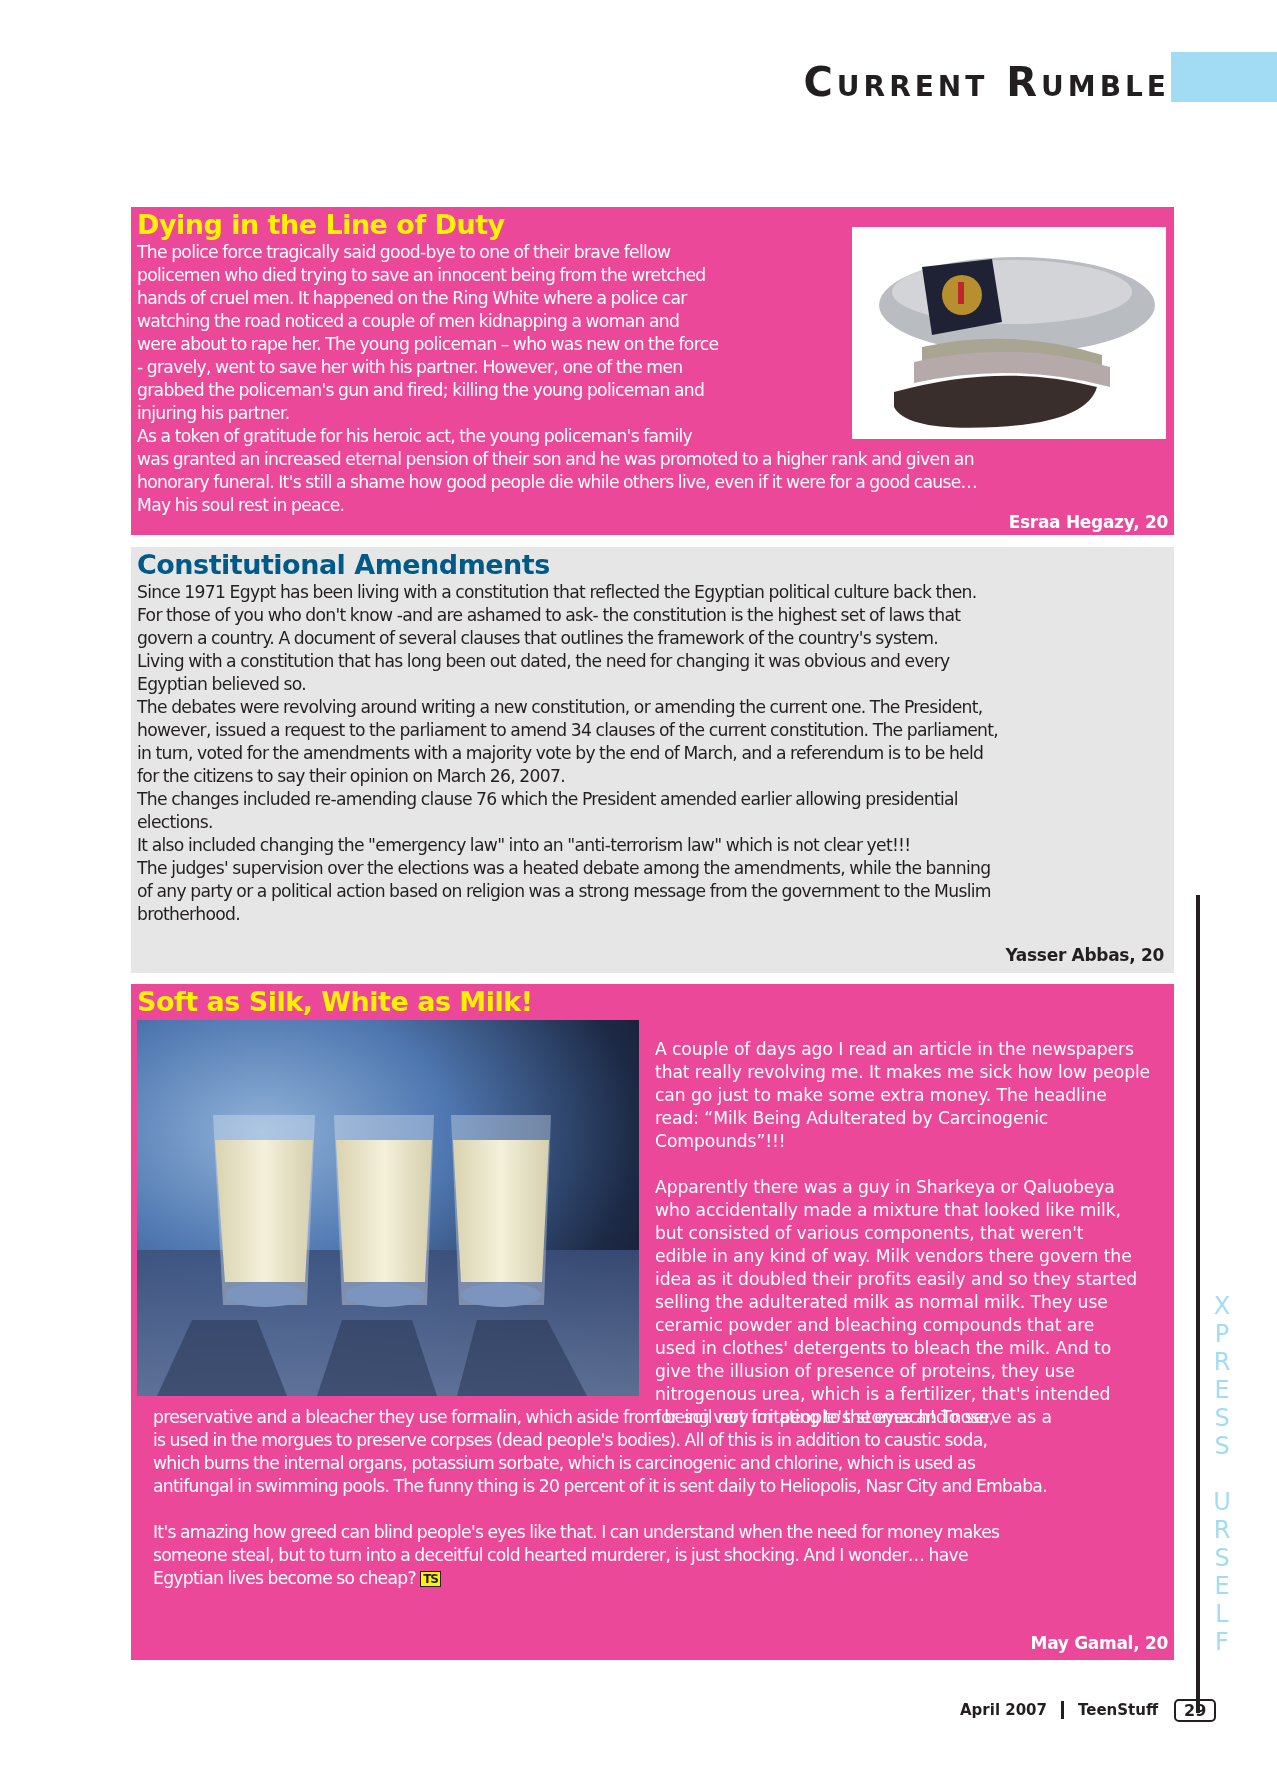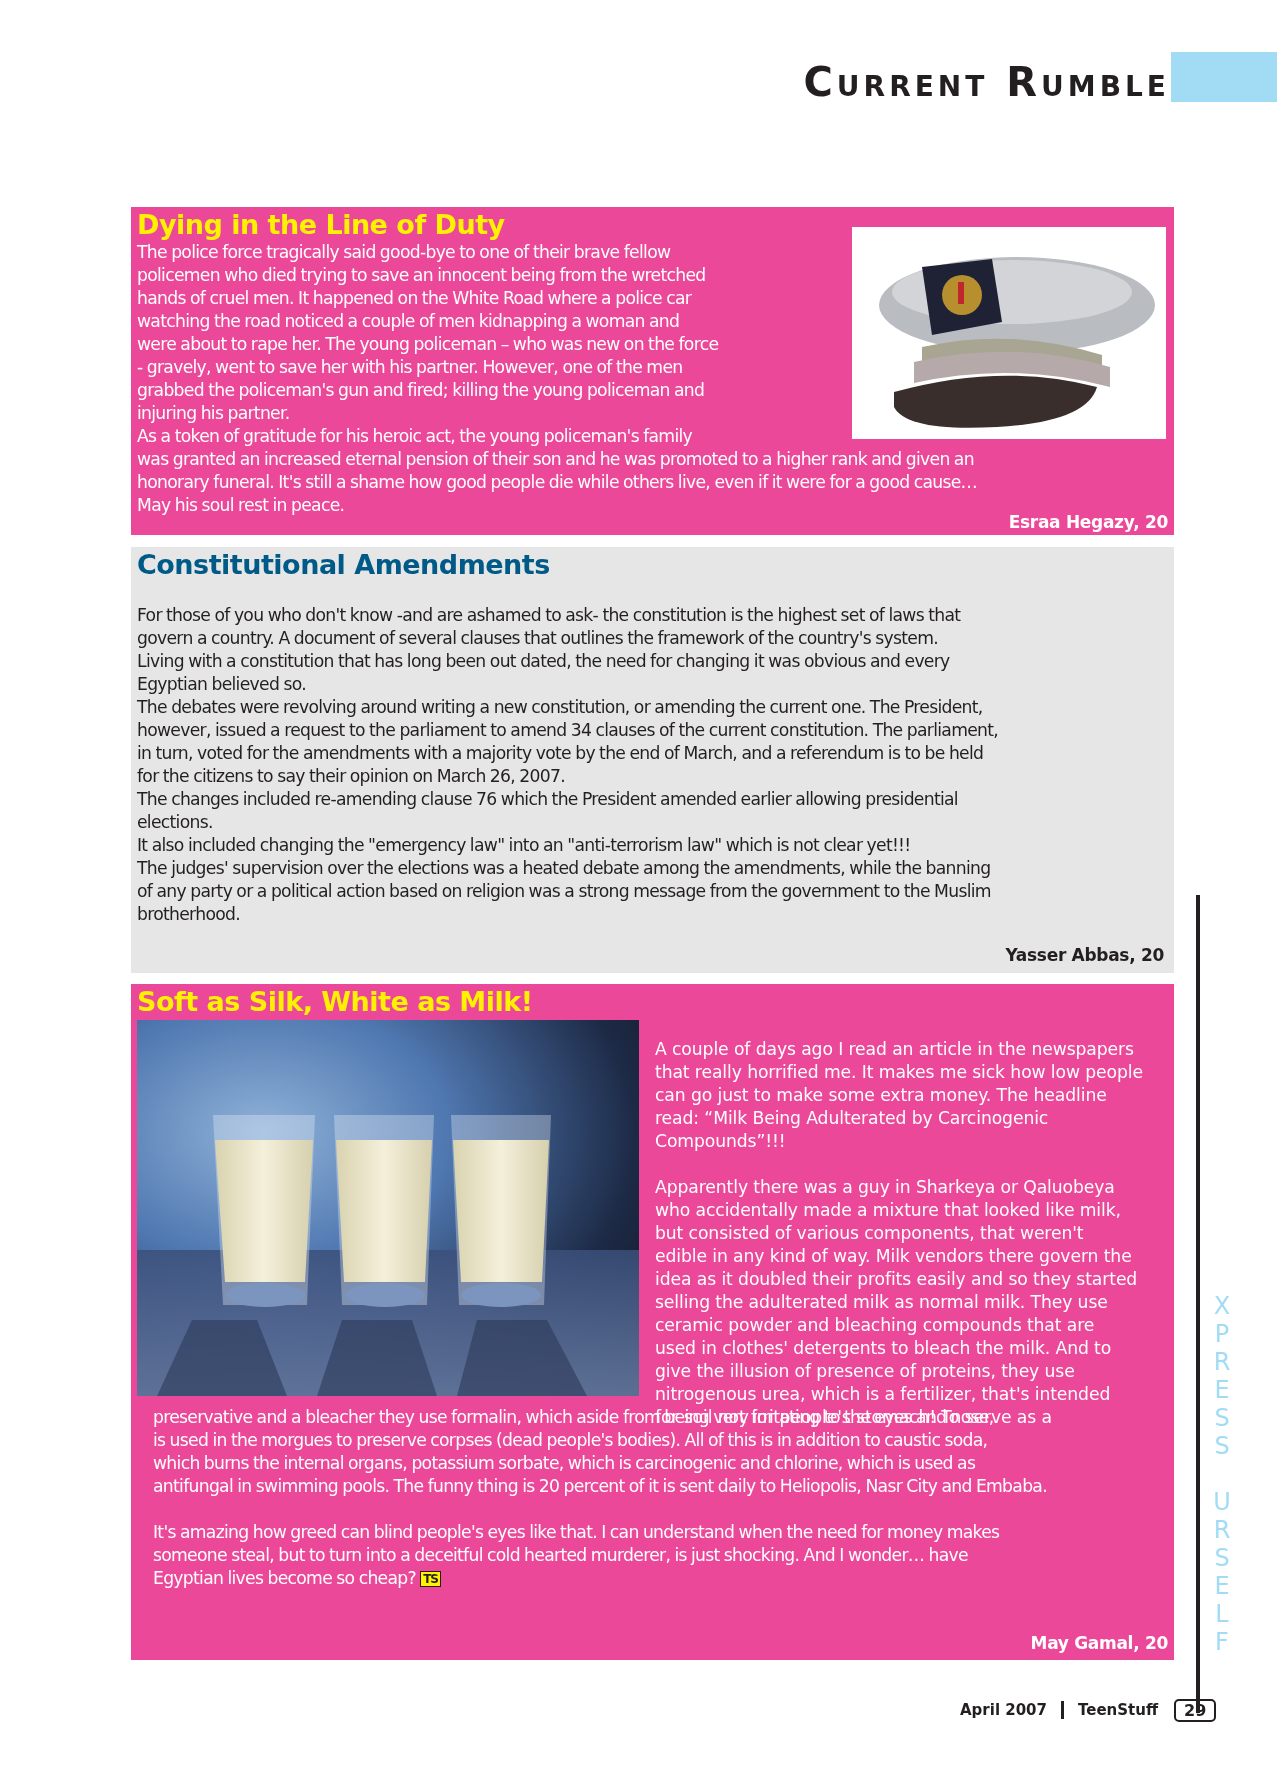--- a/index.html
+++ b/index.html
@@ -85,38 +85,38 @@
       <path d="M62 135 Q160 112 258 140 L258 160 Q160 134 62 156 Z" fill="#b5a9a9"></path>
       <path d="M42 165 Q150 135 245 160 Q235 195 145 200 Q55 205 42 180 Z" fill="#3a2e2c"></path>
       <path d="M70 40 L140 32 L150 95 L80 108 Z" fill="#1e2234"></path>
       <circle cx="110" cy="68" r="20" fill="#b88f2f"></circle>
       <rect x="106" y="55" width="6" height="22" fill="#c0272d"></rect>
     </svg>
   </div>
   <p class="body-text">
     <span>The police force tragically said good-bye to one of their brave fellow</span><br>
     <span>policemen who died trying to save an innocent being from the wretched</span><br>
-    <span>hands of cruel men. It happened on the White Road where a police car</span><br>
+    <span>hands of cruel men. It happened on the Ring White where a police car</span><br>
     <span>watching the road noticed a couple of men kidnapping a woman and</span><br>
     <span>were about to rape her. The young policeman – who was new on the force</span><br>
     <span>- gravely, went to save her with his partner. However, one of the men</span><br>
     <span>grabbed the policeman's gun and fired; killing the young policeman and</span><br>
     <span>injuring his partner.</span><br>
     <span>As a token of gratitude for his heroic act, the young policeman's family</span><br>
     <span>was granted an increased eternal pension of their son and he was promoted to a higher rank and given an</span><br>
     <span>honorary funeral. It's still a shame how good people die while others live, even if it were for a good cause…</span><br>
     <span>May his soul rest in peace.</span>
   </p>
   <div class="byline">Esraa Hegazy, 20</div>
 </div>
 
 <div class="box gray" id="box2">
   <h2 class="box-title">Constitutional Amendments</h2>
   <p class="body-text">
-    <br>
+    <span>Since 1971 Egypt has been living with a constitution that reflected the Egyptian political culture back then.</span><br>
     <span>For those of you who don't know -and are ashamed to ask- the constitution is the highest set of laws that</span><br>
     <span>govern a country. A document of several clauses that outlines the framework of the country's system.</span><br>
     <span>Living with a constitution that has long been out dated, the need for changing it was obvious and every</span><br>
     <span>Egyptian believed so.</span><br>
     <span>The debates were revolving around writing a new constitution, or amending the current one. The President,</span><br>
     <span>however, issued a request to the parliament to amend 34 clauses of the current constitution. The parliament,</span><br>
     <span>in turn, voted for the amendments with a majority vote by the end of March, and a referendum is to be held</span><br>
     <span>for the citizens to say their opinion on March 26, 2007.</span><br>
     <span>The changes included re-amending clause 76 which the President amended earlier allowing presidential</span><br>
     <span>elections.</span><br>
@@ -162,21 +162,21 @@
       <g>
         <path d="M314 95 L414 95 L407 285 L322 285 Z" fill="#e8eef5" opacity="0.35"></path>
         <path d="M316 120 L412 120 L405 262 L324 262 Z" fill="url(#milk)"></path>
         <ellipse cx="364" cy="275" rx="40" ry="12" fill="#7c95bf"></ellipse>
       </g>
     </svg>
   </div>
   <div class="right-col">
     <p class="body-text wide">
       <span>A couple of days ago I read an article in the newspapers</span><br>
-      <span>that really horrified me. It makes me sick how low people</span><br>
+      <span>that really revolving me. It makes me sick how low people</span><br>
       <span>can go just to make some extra money. The headline</span><br>
       <span>read: “Milk Being Adulterated by Carcinogenic</span><br>
       <span>Compounds”!!!</span><br>
       <span></span><br>
       <span>Apparently there was a guy in Sharkeya or Qaluobeya</span><br>
       <span>who accidentally made a mixture that looked like milk,</span><br>
       <span>but consisted of various components, that weren't</span><br>
       <span>edible in any kind of way. Milk vendors there govern the</span><br>
       <span>idea as it doubled their profits easily and so they started</span><br>
       <span>selling the adulterated milk as normal milk. They use</span><br>

